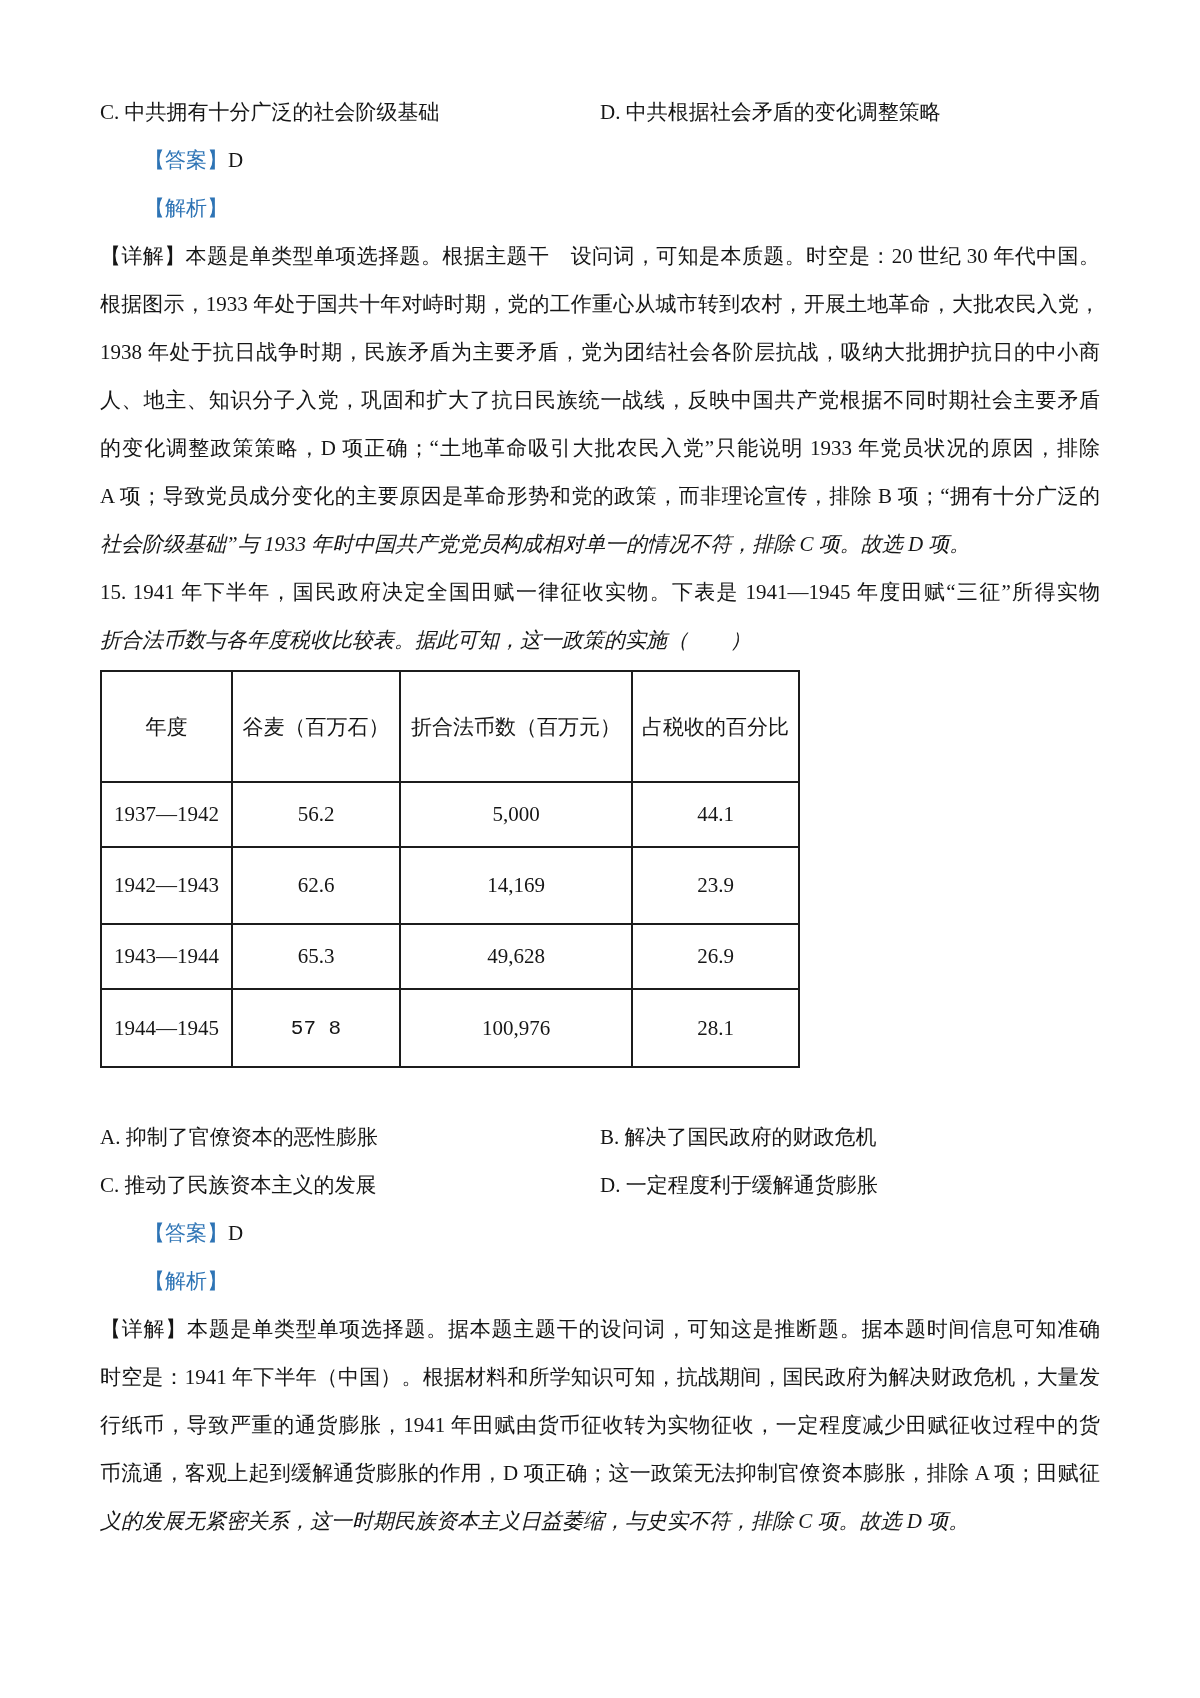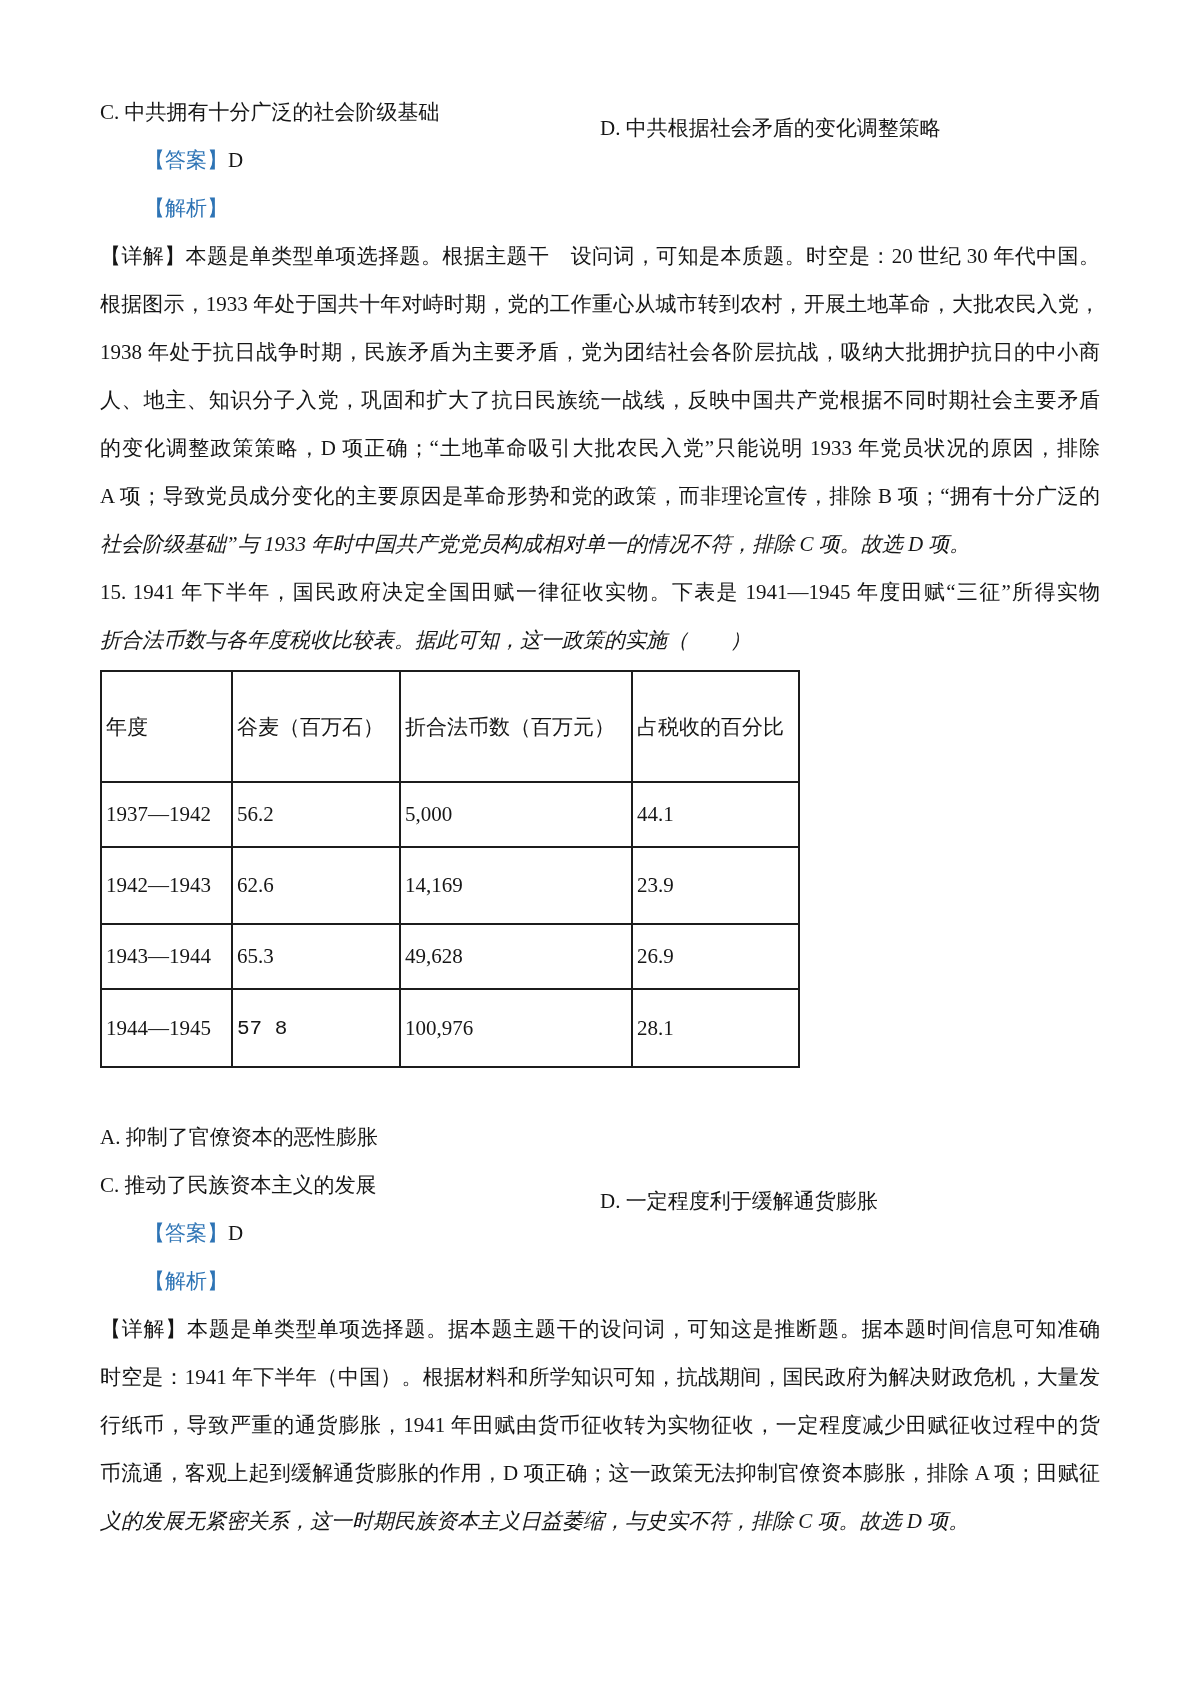--- a/index.html
+++ b/index.html
@@ -21,21 +21,21 @@
   }
   .opt-row {
     position: relative;
     height: 48px;
     line-height: 48px;
     white-space: nowrap;
   }
   .opt-right {
     position: absolute;
     left: 500px;
-    top: 16px;
+    top: 0;
   }
   .ans-line {
     height: 48px;
     line-height: 48px;
     white-space: nowrap;
     margin-left: 44px;
   }
   .blue {
     color: #2e74b5;
   }
@@ -52,21 +52,21 @@
   }
   table.datatable {
     border-collapse: collapse;
     table-layout: fixed;
     width: 700px;
     margin-top: 6px;
     margin-bottom: 45px;
   }
   table.datatable td {
     border: 2px solid #1c1c1c;
-    text-align: left;
+    text-align: center;
     vertical-align: middle;
     font-size: 21px;
     padding: 16px 4px;
     overflow: hidden;
   }
   tr.hrow    { height: 111px; }
   tr.hrow td { line-height: 52px; }
   tr.r1 { height: 65px; }
   tr.r2 { height: 77px; }
   tr.r3 { height: 65px; }
@@ -150,20 +150,21 @@
         <td>1944—1945</td>
         <td class="raised">57 8</td>
         <td>100,976</td>
         <td>28.1</td>
       </tr>
     </tbody>
   </table>
 
   <div class="opt-row">
     <span>A. 抑制了官僚资本的恶性膨胀</span>
+    <span class="opt-right">B. 解决了国民政府的财政危机</span>
   </div>
   <div class="opt-row">
     <span>C. 推动了民族资本主义的发展</span>
     <span class="opt-right">D. 一定程度利于缓解通货膨胀</span>
   </div>
 
   <div class="ans-line">
     <span class="blue">【答案】</span><span>D</span>
   </div>
 

